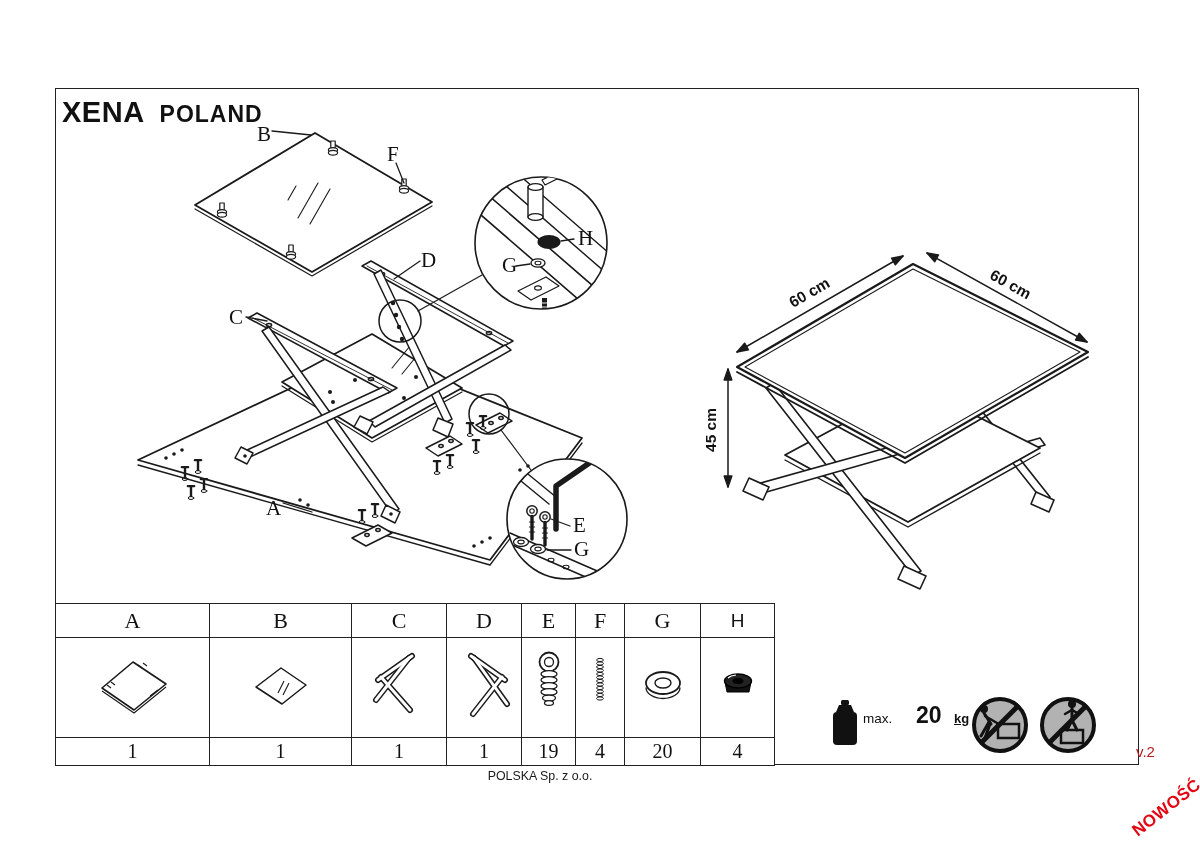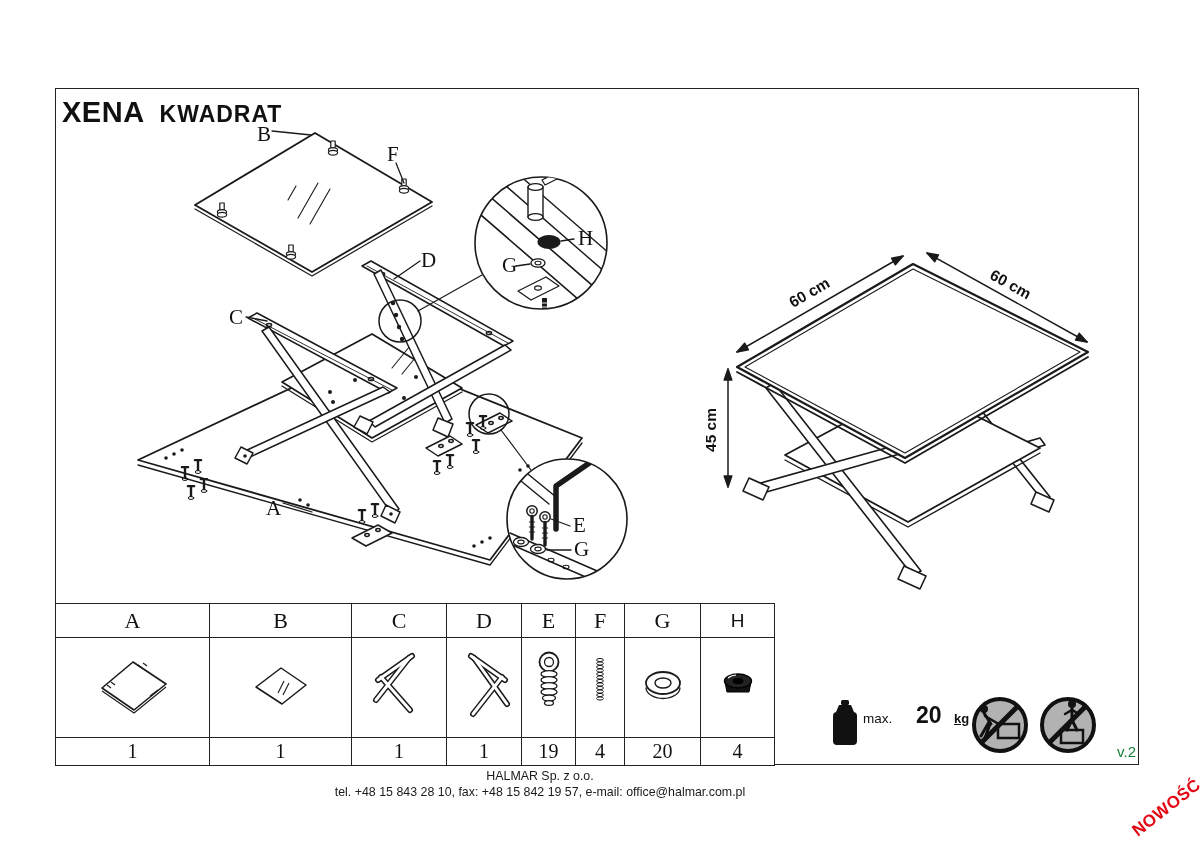--- a/index.html
+++ b/index.html
@@ -15,33 +15,33 @@
   .parts-table .hdr{height:33px;font-family:"Liberation Serif",serif;font-size:22px;}
   .parts-table .hdr.sans{font-family:"Liberation Sans",sans-serif;font-size:19px;}
   .parts-table .icn{height:99px;}
   .parts-table .qty{height:27px;font-family:"Liberation Serif",serif;font-size:20px;}
   .load{position:absolute;left:830px;top:697px;height:50px;}
   .load .kettle{position:absolute;left:0;top:2px;}
   .load .max{position:absolute;left:33px;top:14px;font-size:13.5px;font-weight:normal;}
   .load .val{position:absolute;left:86px;top:5px;font-size:23px;font-weight:bold;}
   .load .unit{position:absolute;left:124px;top:14px;font-size:13px;font-weight:bold;text-decoration:underline;}
   .warnings{position:absolute;left:970px;top:693px;display:flex;gap:8px;}
-  .version{position:absolute;left:1096px;top:743px;width:40px;text-align:right;font-size:15px;color:#15803d;}
+  .version{position:absolute;left:1136px;top:743px;width:40px;font-size:15px;color:#b91c1c;}
   .footer{position:absolute;left:0;top:769px;width:1080px;text-align:center;font-size:12.4px;line-height:15.6px;color:#1a1a1a;}
   .badge{position:absolute;left:1126px;top:798px;font-size:17px;font-weight:bold;letter-spacing:.5px;
          transform:rotate(-38deg);transform-origin:center;}
   svg text{font-family:"Liberation Serif",serif;}
   svg text.dim{font-family:"Liberation Sans",sans-serif;font-weight:bold;font-size:15.5px;}
 </style>
 </head>
 <body>
 
 <div class="title">
   <span class="model">XENA</span>
-  <span class="variant">KWADRAT</span>
+  <span class="variant">POLAND</span>
 </div>
 
 <div class="frame"></div>
 
 <svg class="scene" viewBox="55 88 1085 677">
   <defs>
     <g id="scr">
       <line x1="0" y1="0" x2="0" y2="9" stroke="#1a1a1a" stroke-width="2.4"></line>
       <line x1="-3.2" y1="-0.8" x2="3.2" y2="-0.8" stroke="#1a1a1a" stroke-width="2.2"></line>
       <ellipse cx="0" cy="11" rx="2.8" ry="1.5" fill="none" stroke="#1a1a1a" stroke-width="1"></ellipse>
@@ -459,17 +459,16 @@
       <path d="M34,27 L29,37" stroke-width="3"></path>
       <path d="M34,27 L39,37" stroke-width="3"></path>
     </g>
     <line x1="11" y1="50" x2="49" y2="12" stroke="#111" stroke-width="5"></line>
   </svg>
 </div>
 
 <div class="version">v.2</div>
 
 <div class="footer">
-  <div>HALMAR Sp. z o.o.</div>
-  <div>tel. +48 15 843 28 10, fax: +48 15 842 19 57, e-mail: office@halmar.com.pl</div>
+  <div>POLSKA Sp. z o.o.</div>
 </div>
 
 <div class="badge" style="color: rgb(227, 6, 19);">NOWOŚĆ</div>
 
 </body></html>

